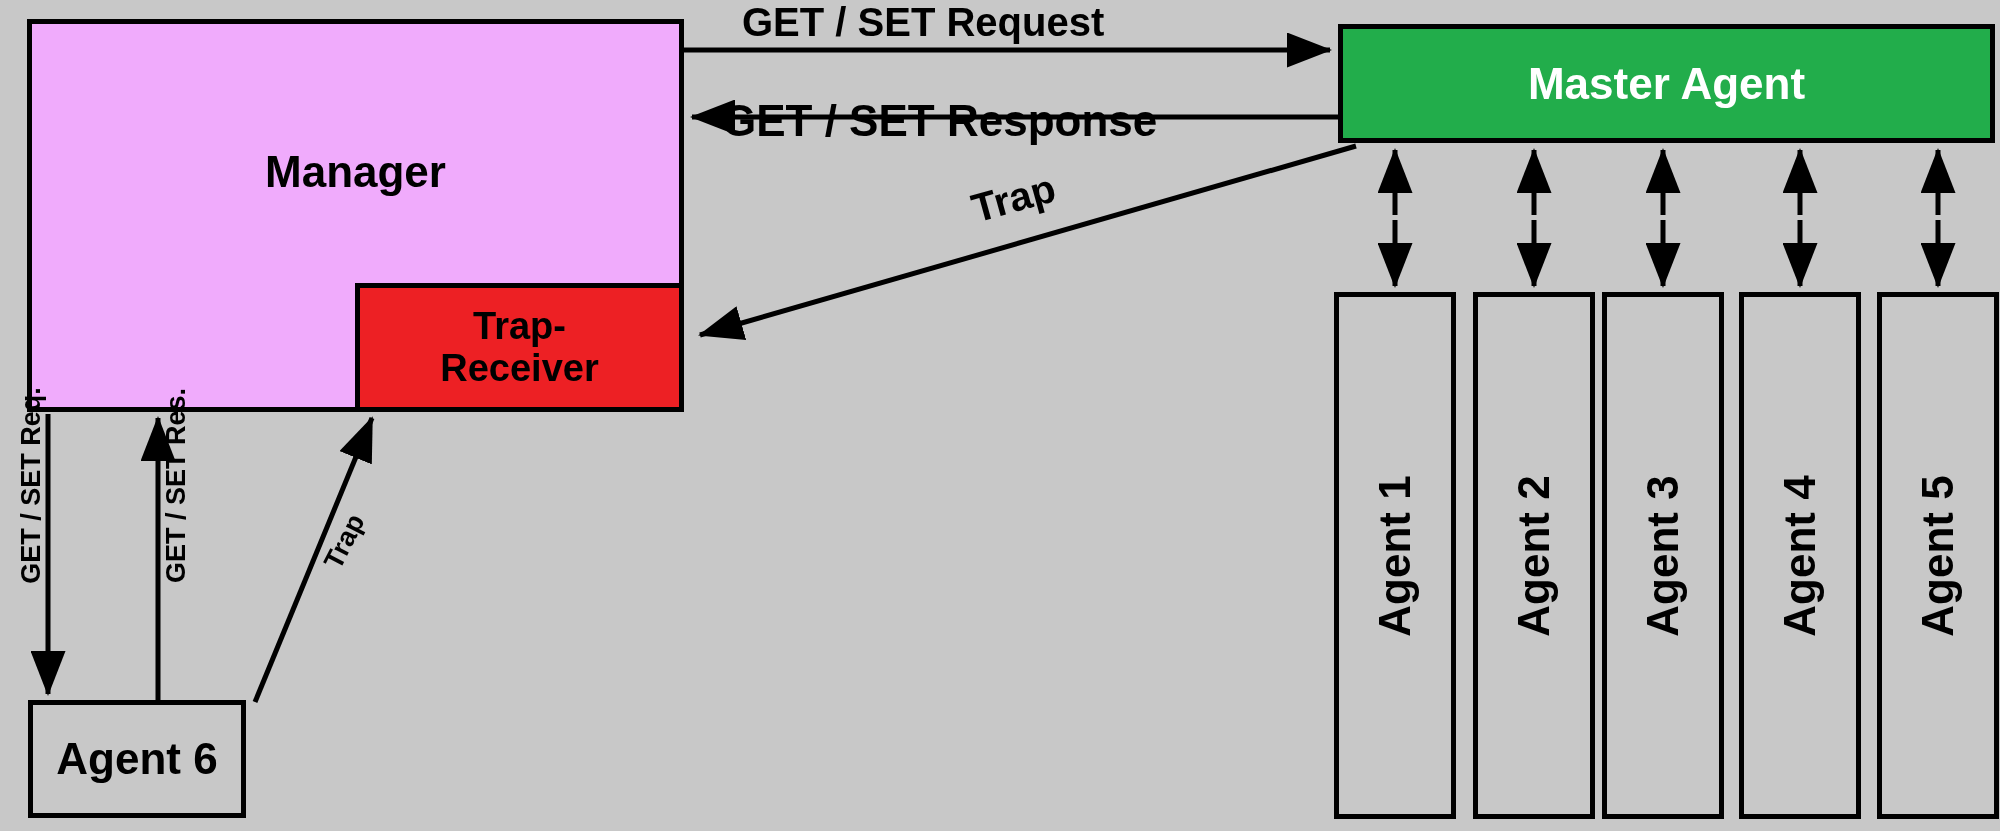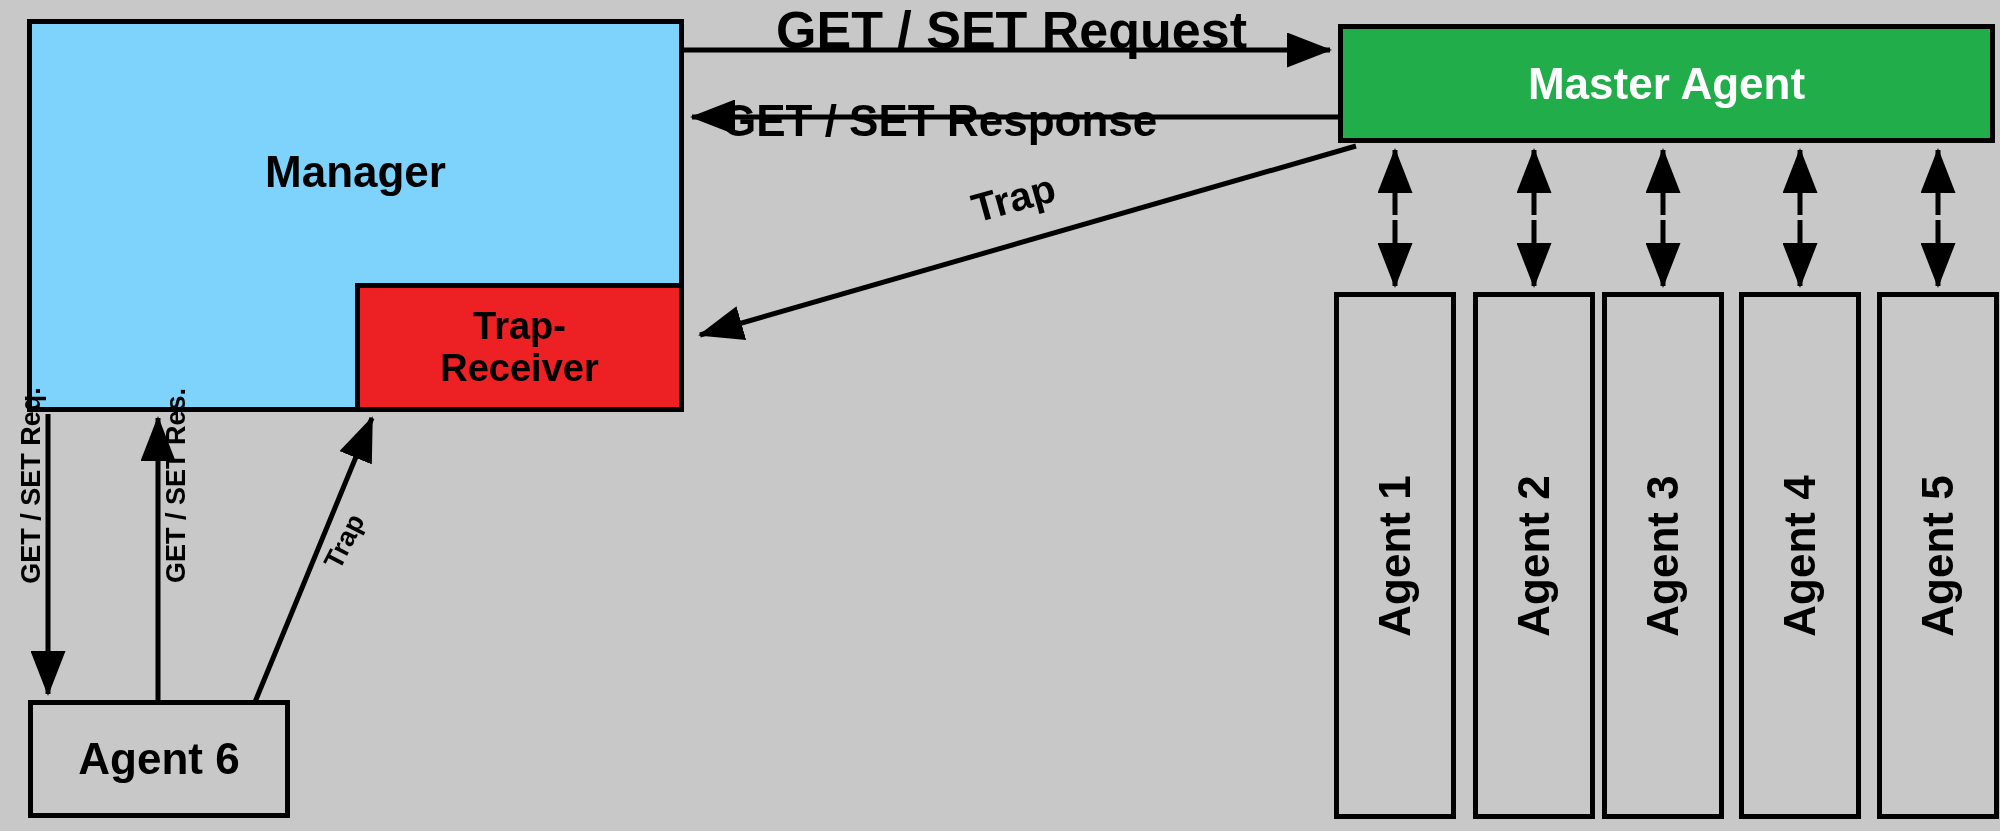--- a/index.html
+++ b/index.html
@@ -26,21 +26,21 @@
     position: absolute;
     box-sizing: border-box;
     border: 5px solid #000;
     display: flex;
     align-items: center;
     justify-content: center;
     text-align: center;
   }
   #manager-box {
     left: 27px; top: 19px; width: 657px; height: 393px;
-    background: #7dd3fc;
+    background: #f0abfc;
   }
   #manager-label {
     position: absolute;
     left: 0; right: 0;
     top: 123px;
     font-size: 44px;
     font-weight: bold;
     color: #000;
     text-align: center;
   }
@@ -54,21 +54,21 @@
     color: #000;
   }
   #master-agent-box {
     left: 1338px; top: 24px; width: 657px; height: 119px;
     background: #22ad4b;
     font-size: 44px;
     font-weight: bold;
     color: #ffffff;
   }
   #agent6-box {
-    left: 28px; top: 700px; width: 262px; height: 118px;
+    left: 28px; top: 700px; width: 218px; height: 118px;
     background: #c8c8c8;
     font-size: 44px;
     font-weight: bold;
     color: #000;
   }
   .agent-col {
     position: absolute;
     box-sizing: border-box;
     border: 5px solid #000;
     background: #c8c8c8;
@@ -85,21 +85,21 @@
     font-size: 44px;
     font-weight: bold;
     color: #000;
   }
   .edge-label {
     position: absolute;
     font-weight: bold;
     color: #000;
     white-space: nowrap;
   }
-  #lbl-get-set-request { left: 776px; top: 0px; font-size: 52px; }
+  #lbl-get-set-request { left: 742px; top: 0px; font-size: 40px; }
   #lbl-get-set-response { left: 722px; top: 96px; font-size: 44px; }
   #lbl-trap-main {
     left: 967px; top: 188px; font-size: 40px;
     transform: rotate(-15.5deg);
     transform-origin: left top;
   }
   #lbl-get-set-req-v {
     left: -67px; top: 470px; font-size: 27px;
     transform: rotate(-90deg);
     transform-origin: center center;

